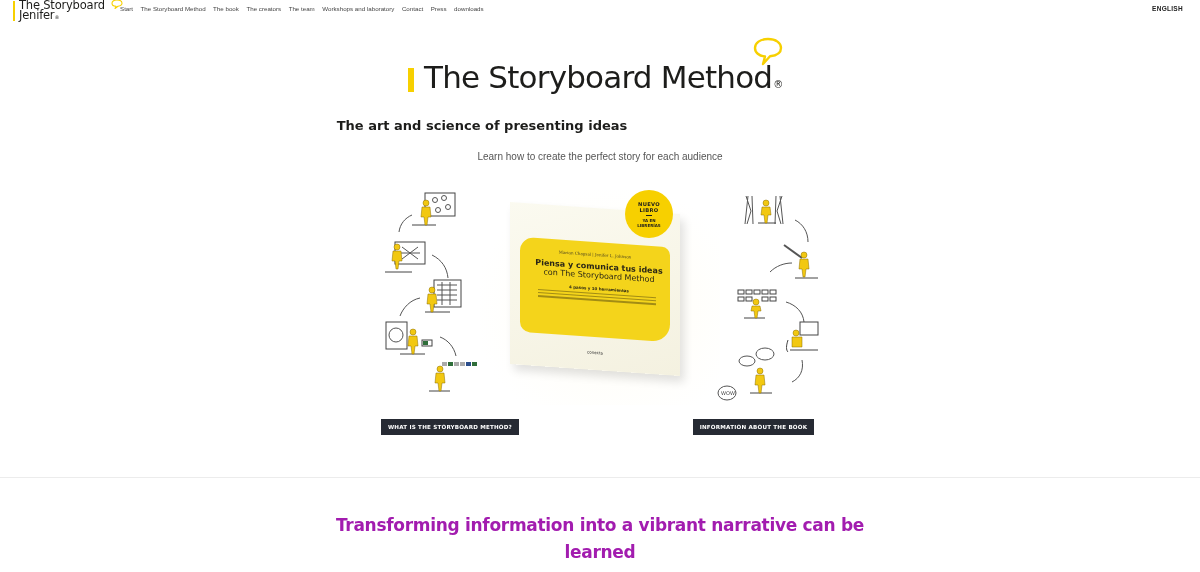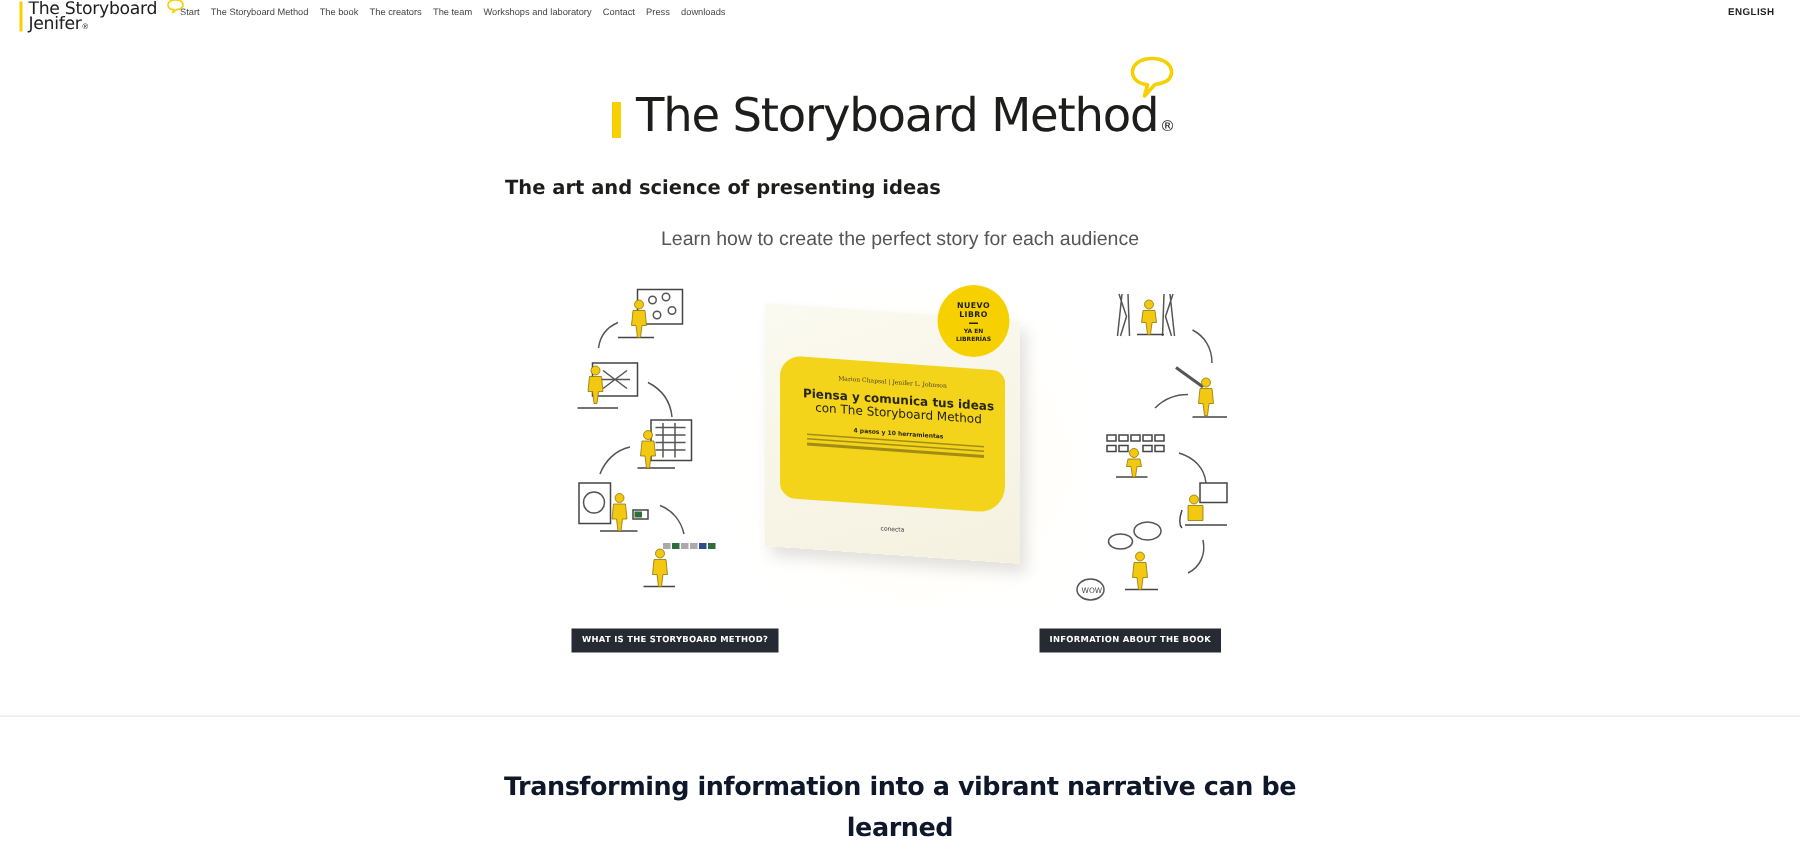--- a/index.html
+++ b/index.html
@@ -21,21 +21,21 @@
     .lang { position: absolute; right: 17px; top: 5px; font-family: "Liberation Sans", sans-serif; font-size: 6.5px; font-weight: bold; color: #222; letter-spacing: 0.3px; }
 
     
     .hero-title { position: absolute; left: 408px; top: 58px; display: flex; align-items: flex-end; }
     .hero-bar { width: 6px; height: 24px; background: #f7d000; margin-right: 10px; margin-bottom: 4px; }
     .hero-text { font-family: "DejaVu Sans", sans-serif; font-size: 31px; font-weight: 500; letter-spacing: -0.8px; color: #1d1d1b; line-height: 38px; }
     .hero-reg { font-size: 10px; margin-left: 1px; margin-bottom: 6px; color: #1d1d1b; }
     .hero-bubble { position: absolute; left: 751px; top: 36px; width: 34px; height: 32px; }
 
     .subtitle { position: absolute; left: 0; width: 964px; top: 118px; text-align: center; font-family: "DejaVu Sans", sans-serif; font-weight: bold; font-size: 13px; color: #1d1d1b; }
-    .tagline { position: absolute; left: 0; width: 1200px; top: 151px; text-align: center; font-family: "Liberation Sans", sans-serif; font-size: 13px; color: #555; }
+    .tagline { position: absolute; left: 0; width: 1200px; top: 151px; text-align: center; font-family: "Liberation Sans", sans-serif; font-size: 10px; color: #555; }
 
     
     .illus { position: absolute; left: 370px; top: 180px; width: 460px; height: 230px; }
     .figs-left { position: absolute; left: 0; top: 0; width: 130px; height: 225px; }
     .figs-right { position: absolute; left: 330px; top: 10px; width: 130px; height: 215px; }
     .book-wrap { position: absolute; left: 110px; top: 10px; width: 240px; height: 215px; background: radial-gradient(ellipse at 55% 55%, #fffdf5 0%, #ffffff 75%); }
     .book { position: absolute; left: 30px; top: 18px; width: 170px; height: 162px; background: linear-gradient(160deg, #fbfaf0 0%, #f4f1e0 100%); transform: skewY(4deg); box-shadow: 4px 6px 10px rgba(0,0,0,0.12); }
     .book-yellow { position: absolute; left: 10px; top: 34px; width: 150px; height: 95px; background: #f4d41b; border-radius: 14px 8px 18px 10px; }
     .book-authors { position: absolute; left: 0; width: 170px; top: 44px; text-align: center; font-family: "DejaVu Serif", serif; font-size: 4px; color: #4a4220; }
     .book-title { position: absolute; left: 14px; width: 150px; top: 54px; text-align: center; font-family: "DejaVu Sans", sans-serif; font-size: 8px; font-weight: bold; color: #2a2616; line-height: 9px; }
@@ -49,21 +49,21 @@
     .badge .dash { width: 6px; height: 1px; background: #1d1d1b; margin: 2px 0; }
     .badge .b2 { font-size: 4px; line-height: 5px; }
 
     
     .btn { position: absolute; top: 419px; height: 16px; background: #262a33; color: #fff; font-family: "DejaVu Sans", sans-serif; font-weight: bold; font-size: 5.6px; letter-spacing: 0.2px; display: flex; align-items: center; justify-content: center; padding: 0 7px; white-space: nowrap; cursor: pointer; }
     .btn-what { left: 381px; width: 138px; }
     .btn-info { left: 693px; width: 121px; }
 
     .divider { position: absolute; left: 0; top: 477px; width: 1200px; height: 1px; background: #ececec; }
 
-    .section-title { position: absolute; left: 320px; width: 560px; top: 512px; text-align: center; font-family: "DejaVu Sans", sans-serif; font-weight: bold; font-size: 17px; line-height: 27px; color: #0f172a; letter-spacing: -0.3px; }
+    .section-title { position: absolute; left: 320px; width: 560px; top: 512px; text-align: center; font-family: "DejaVu Sans", sans-serif; font-weight: bold; font-size: 17px; line-height: 27px; color: #a21caf; letter-spacing: -0.3px; }
   </style>
 </head>
 <body>
 
 <div class="header">
   <a class="logo">
     <span class="logo-bar"></span>
     <span class="logo-text">
       <span class="l1">The Storyboard</span>
       <span class="l2"><span>Jenifer</span><span class="logo-reg">®</span></span>

